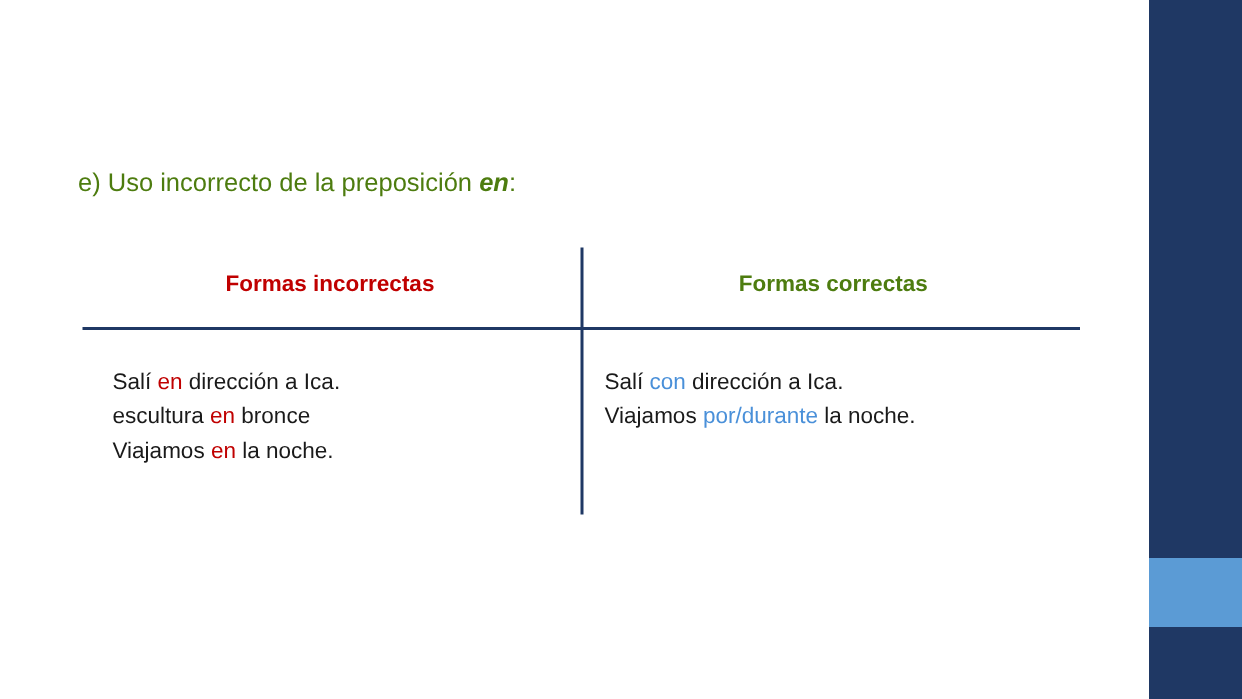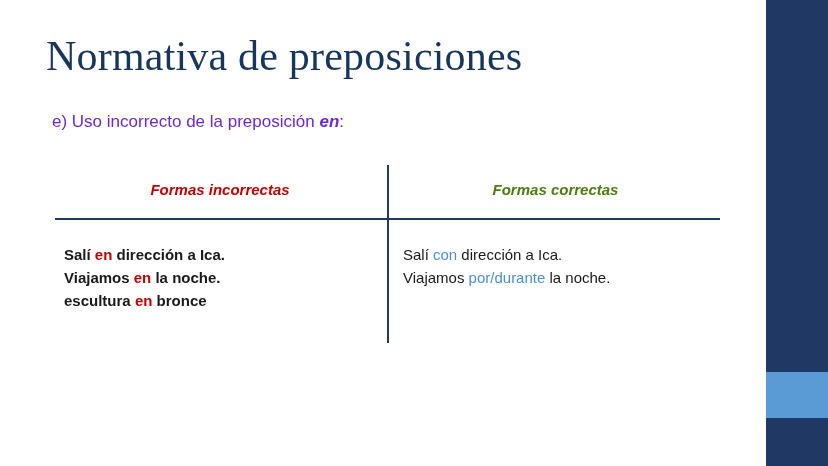--- a/index.html
+++ b/index.html
@@ -44,21 +44,21 @@
     font-size: 42px;
     color: #17365d;
     letter-spacing: 0.2px;
     white-space: nowrap;
   }
   .subtitle {
     position: absolute;
     left: 52px;
     top: 112px;
     font-size: 17px;
-    color: #6d28d9;
+    color: #4d7c0f;
   }
   .subtitle .em {
     font-weight: bold;
     font-style: italic;
   }
   
   .table-area {
     position: absolute;
     left: 55px;
     top: 165px;
@@ -80,76 +80,73 @@
     width: 665px;
     height: 2px;
     background: #1f3864;
   }
   .col-head {
     position: absolute;
     top: 16px;
     font-size: 15px;
     font-weight: bold;
     text-align: center;
-    font-style: italic;
   }
   .col-head.left {
     left: 0px;
     width: 330px;
     color: #c00000;
   }
   .col-head.right {
     left: 336px;
     width: 329px;
     color: #4d7c0f;
   }
   .col-body {
     position: absolute;
     top: 78px;
     font-size: 15px;
     color: #1a1a1a;
     line-height: 23px;
   }
   .col-body.left {
-    left: 9px;
+    left: 20px;
     width: 300px;
-    font-weight: bold;
   }
   .col-body.right {
     left: 348px;
     width: 310px;
   }
   .hl-red { color: #c00000; }
   .hl-blue { color: #4a90d9; text-align: center; }
 </style>
 </head>
 <body>
 
 <div class="slide">
 
   <div class="right-bar-dark"></div>
   <div class="right-bar-light"></div>
 
-  <div class="title">Normativa de preposiciones</div>
 
   <div class="subtitle">
     <span>e) Uso incorrecto de la preposición </span><span class="em">en</span><span>:</span>
   </div>
 
   <div class="table-area">
     <div class="v-divider"></div>
     <div class="h-divider"></div>
 
     <div class="col-head left">Formas incorrectas</div>
     <div class="col-head right">Formas correctas</div>
 
     <div class="col-body left">
       <div><span>Salí </span><span class="hl-red">en</span><span> dirección a Ica.</span></div>
+      <div><span>escultura </span><span class="hl-red">en</span><span> bronce</span></div>
       <div><span>Viajamos </span><span class="hl-red">en</span><span> la noche.</span></div>
-      <div><span>escultura </span><span class="hl-red">en</span><span> bronce</span></div>
     </div>
 
     <div class="col-body right">
       <div><span>Salí </span><span class="hl-blue">con</span><span> dirección a Ica.</span></div>
       <div><span>Viajamos </span><span class="hl-blue">por/durante</span><span> la noche.</span></div>
     </div>
   </div>
 
 </div>
 

